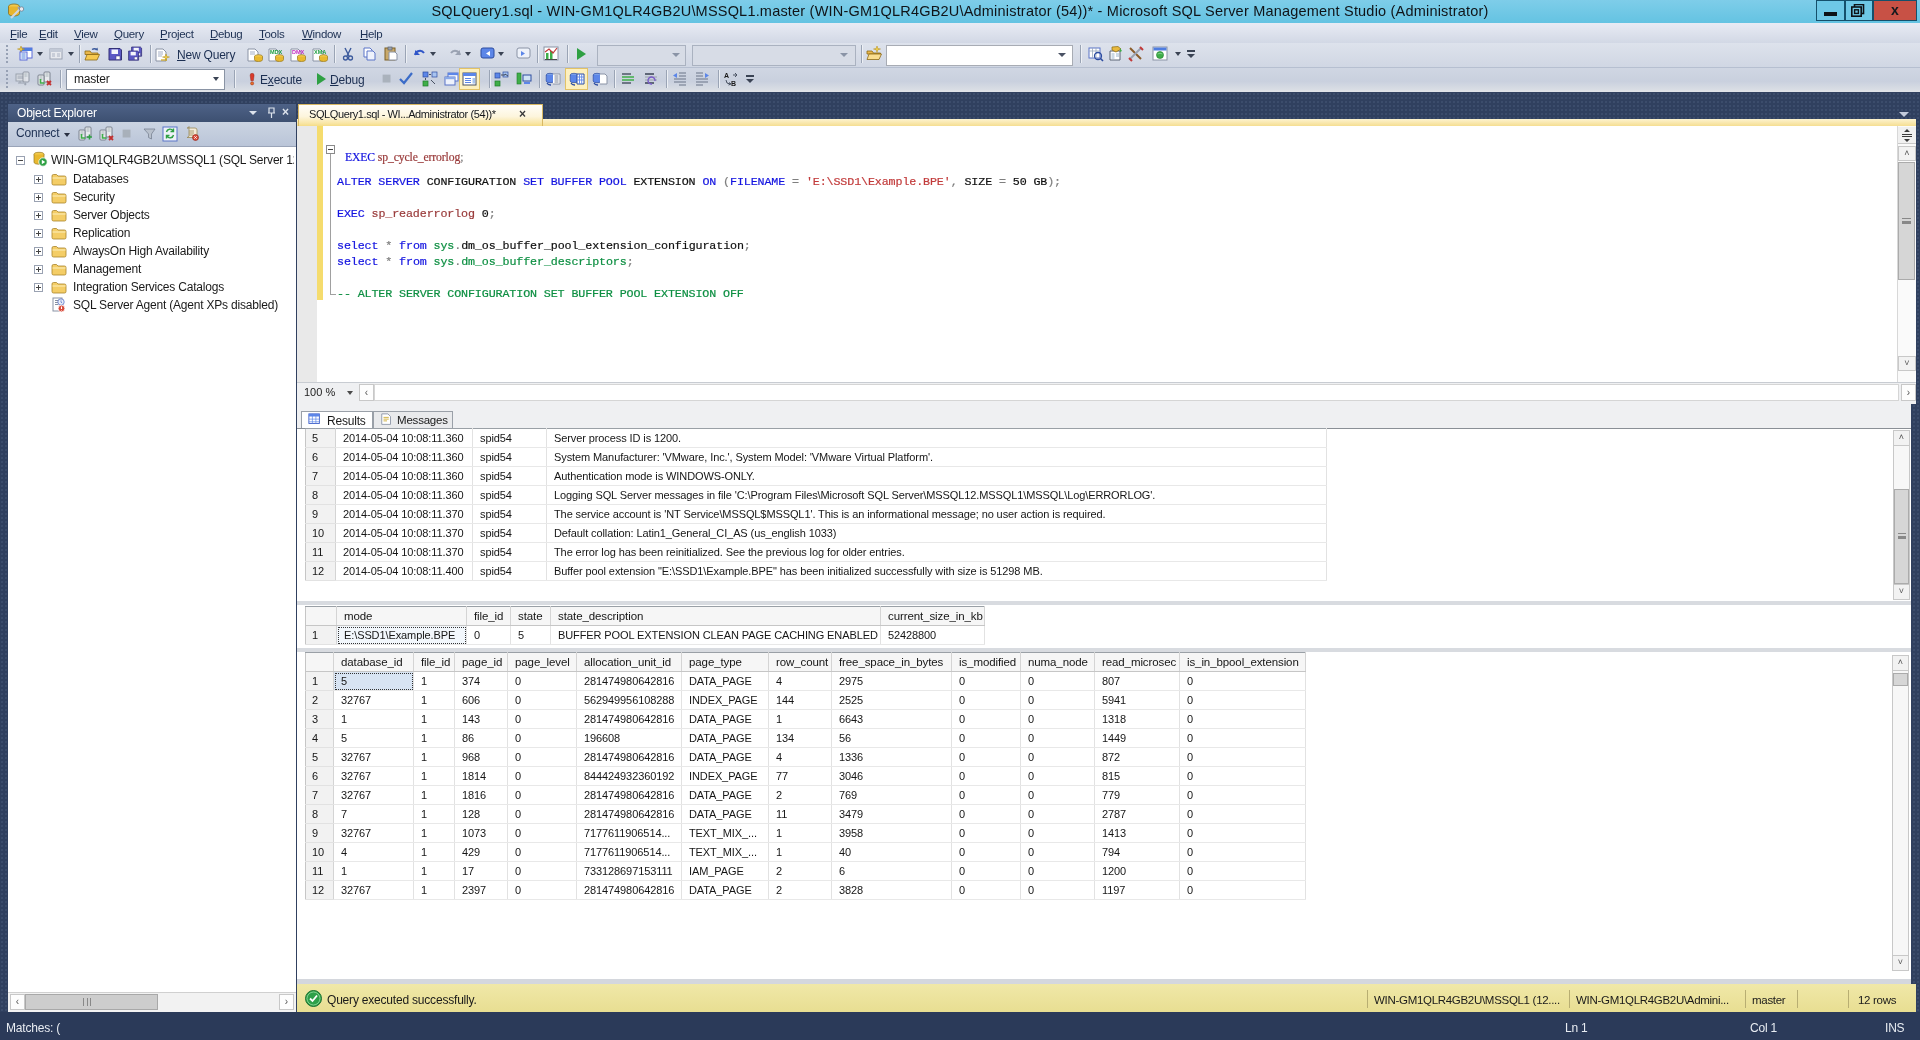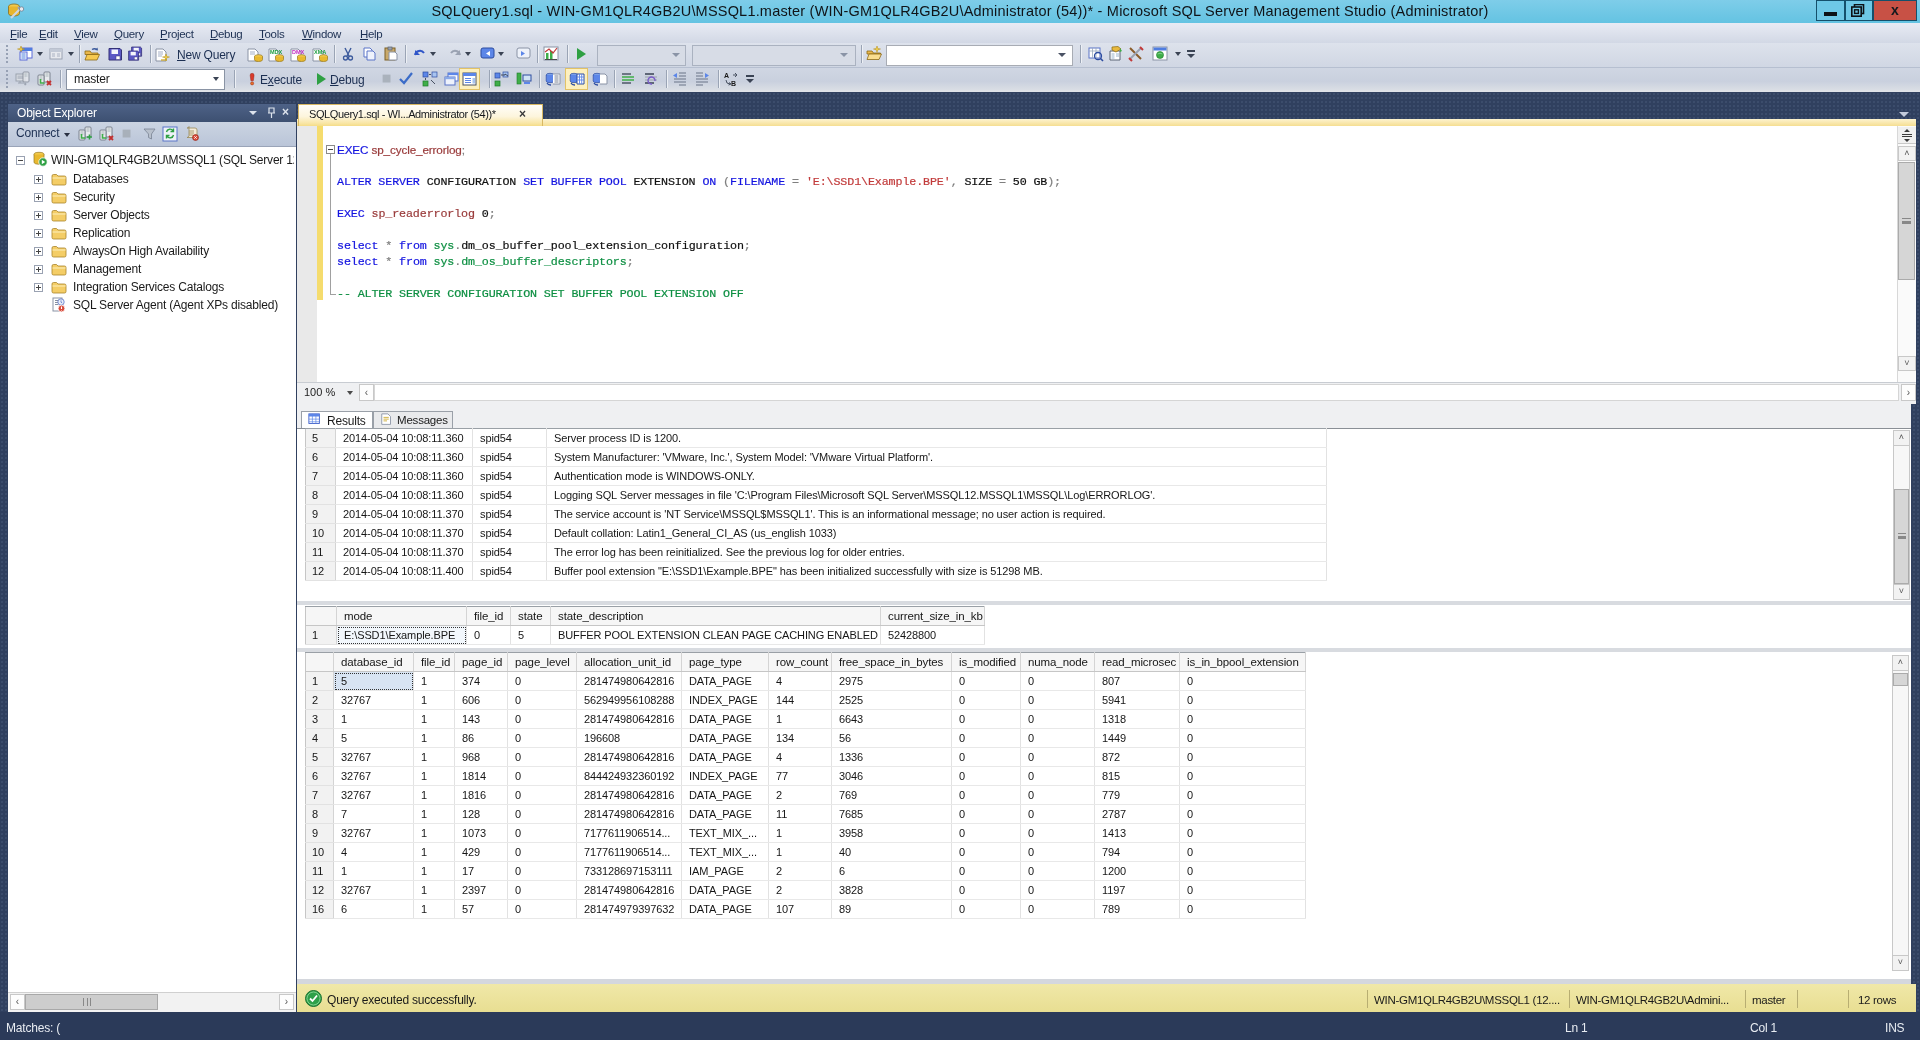--- a/index.html
+++ b/index.html
@@ -481,21 +481,21 @@
 <div class="abs" style="left:1899px;top:112px;width:0;height:0;border-left:5px solid transparent;border-right:5px solid transparent;border-top:5px solid #c2cadb"></div>
 <div class="abs" style="left:297px;top:126px;width:1600px;height:256px;background:#fff;"></div>
 <div class="abs" style="left:297px;top:126px;width:20px;height:256px;background:#E9E9E9;"></div>
 <div class="abs" style="left:317px;top:126px;width:6px;height:174px;background:#F5DC6E;"></div>
 <svg class="abs" style="left:326px;top:145px" width="9" height="9" viewBox="0 0 9 9">
     <rect x="0.5" y="0.5" width="8" height="8" fill="#fff" stroke="#8a8a8a"></rect>
     <path d="M2 4.5 h5" stroke="#444" stroke-width="1"></path>
   </svg>
 <div class="abs" style="left:330px;top:154px;width:1px;height:141px;background:#a0a0a0"></div>
 <div class="abs" style="left:330px;top:294px;width:6px;height:1px;background:#a0a0a0"></div>
-<pre class="abs" style="left:337px;top:142px;font-family:Liberation Sans, sans-serif;font-size:11.7px;letter-spacing:-0.12px;line-height:16px;margin:0;-webkit-text-stroke:0.2px"><span style="color:#1414E0">EXEC</span><span style="color:#111111"> </span><span style="color:#9A3B3B">sp_cycle_errorlog</span><span style="color:#7F7F7F">;</span></pre>
+<pre class="abs" style="left:337px;top:142px;font-family:Liberation Serif, serif;font-size:11.7px;letter-spacing:-0.12px;line-height:16px;margin:8px;-webkit-text-stroke:0.2px"><span style="color:#1414E0">EXEC</span><span style="color:#111111"> </span><span style="color:#9A3B3B">sp_cycle_errorlog</span><span style="color:#7F7F7F">;</span></pre>
 <pre class="abs" style="left:337px;top:174px;font-family:'Liberation Mono',monospace;font-size:11.7px;letter-spacing:-0.12px;line-height:16px;margin:0;-webkit-text-stroke:0.2px"><span style="color:#1414E0">ALTER SERVER</span><span style="color:#111111"> CONFIGURATION </span><span style="color:#1414E0">SET BUFFER POOL</span><span style="color:#111111"> EXTENSION </span><span style="color:#1414E0">ON</span><span style="color:#111111"> </span><span style="color:#7F7F7F">(</span><span style="color:#1414E0">FILENAME</span><span style="color:#111111"> </span><span style="color:#7F7F7F">=</span><span style="color:#111111"> </span><span style="color:#C23B3B">'E:\SSD1\Example.BPE'</span><span style="color:#7F7F7F">,</span><span style="color:#111111"> SIZE </span><span style="color:#7F7F7F">=</span><span style="color:#111111"> 50 GB</span><span style="color:#7F7F7F">);</span></pre>
 <pre class="abs" style="left:337px;top:206px;font-family:'Liberation Mono',monospace;font-size:11.7px;letter-spacing:-0.12px;line-height:16px;margin:0;-webkit-text-stroke:0.2px"><span style="color:#1414E0">EXEC</span><span style="color:#111111"> </span><span style="color:#9A3B3B">sp_readerrorlog</span><span style="color:#111111"> 0</span><span style="color:#7F7F7F">;</span></pre>
 <pre class="abs" style="left:337px;top:238px;font-family:'Liberation Mono',monospace;font-size:11.7px;letter-spacing:-0.12px;line-height:16px;margin:0;-webkit-text-stroke:0.2px"><span style="color:#1414E0">select</span><span style="color:#111111"> </span><span style="color:#7F7F7F">*</span><span style="color:#111111"> </span><span style="color:#1414E0">from</span><span style="color:#111111"> </span><span style="color:#0D8F42">sys</span><span style="color:#7F7F7F">.</span><span style="color:#111111">dm_os_buffer_pool_extension_configuration</span><span style="color:#7F7F7F">;</span></pre>
 <pre class="abs" style="left:337px;top:254px;font-family:'Liberation Mono',monospace;font-size:11.7px;letter-spacing:-0.12px;line-height:16px;margin:0;-webkit-text-stroke:0.2px"><span style="color:#1414E0">select</span><span style="color:#111111"> </span><span style="color:#7F7F7F">*</span><span style="color:#111111"> </span><span style="color:#1414E0">from</span><span style="color:#111111"> </span><span style="color:#0D8F42">sys</span><span style="color:#7F7F7F">.</span><span style="color:#0D8F42">dm_os_buffer_descriptors</span><span style="color:#7F7F7F">;</span></pre>
 <pre class="abs" style="left:337px;top:286px;font-family:'Liberation Mono',monospace;font-size:11.7px;letter-spacing:-0.12px;line-height:16px;margin:0;-webkit-text-stroke:0.2px"><span style="color:#0D8F42">-- ALTER SERVER CONFIGURATION SET BUFFER POOL EXTENSION OFF</span></pre>
 <div class="abs" style="left:1897px;top:126px;width:19px;height:256px;background:#fafafa;border-left:1px solid #d8d8d8"></div>
 <div class="abs" style="left:1898px;top:127px;width:18px;height:17px;background:#f0f0f0;border-bottom:1px solid #c8c8c8"></div>
 <svg class="abs" style="left:1901px;top:129px" width="12" height="13" viewBox="0 0 12 13">
     <path d="M6 0 L9 3 H3 z M6 13 L3 10 h6 z" fill="#3a3a3a"></path>
     <path d="M1 5.5 h10 M1 7.5 h10" stroke="#3a3a3a" stroke-width="1.2"></path>
@@ -757,21 +757,21 @@
       </tr>
       <tr>
         <td class="rh" style="">8</td>
         <td class="" style="">7</td>
         <td class="" style="">1</td>
         <td class="" style="">128</td>
         <td class="" style="">0</td>
         <td class="" style="">281474980642816</td>
         <td class="" style="">DATA_PAGE</td>
         <td class="" style="">11</td>
-        <td class="" style="">7685</td>
+        <td class="" style="">3479</td>
         <td class="" style="">0</td>
         <td class="" style="">0</td>
         <td class="" style="">2787</td>
         <td class="" style="">0</td>
       </tr>
       <tr>
         <td class="rh" style="">9</td>
         <td class="" style="">32767</td>
         <td class="" style="">1</td>
         <td class="" style="">1073</td>
@@ -821,35 +821,20 @@
         <td class="" style="">1</td>
         <td class="" style="">2397</td>
         <td class="" style="">0</td>
         <td class="" style="">281474980642816</td>
         <td class="" style="">DATA_PAGE</td>
         <td class="" style="">2</td>
         <td class="" style="">3828</td>
         <td class="" style="">0</td>
         <td class="" style="">0</td>
         <td class="" style="">1197</td>
-        <td class="" style="">0</td>
-      </tr>
-      <tr>
-        <td class="rh" style="">16</td>
-        <td class="" style="">6</td>
-        <td class="" style="">1</td>
-        <td class="" style="">57</td>
-        <td class="" style="">0</td>
-        <td class="" style="">281474979397632</td>
-        <td class="" style="">DATA_PAGE</td>
-        <td class="" style="">107</td>
-        <td class="" style="">89</td>
-        <td class="" style="">0</td>
-        <td class="" style="">0</td>
-        <td class="" style="">789</td>
         <td class="" style="">0</td>
       </tr>
     </tbody>
   </table>
 <div class="abs" style="left:1893px;top:430px;width:17px;height:170px;background:#f7f7f7;border:1px solid #c8c8c8"></div>
 <div class="abs sbtn" style="left:1893px;top:430px;width:17px;height:16px;">˄</div>
 <div class="abs sth" style="left:1894px;top:489px;width:15px;height:95px;"></div>
 <div class="abs" style="left:1898px;top:533px;width:8px;height:6px;border-top:1px solid #888;border-bottom:1px solid #888">
     <div style="height:2px;margin-top:2px;background:#888;width:8px"></div>
   </div>

